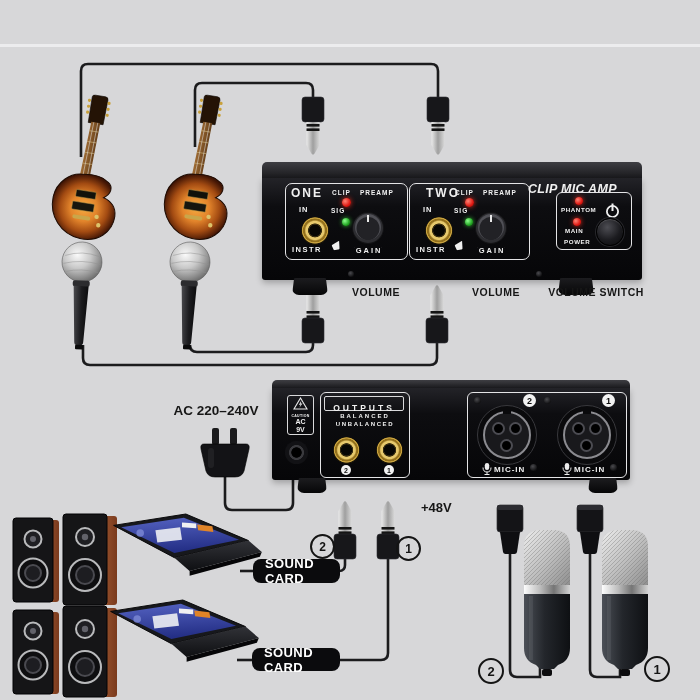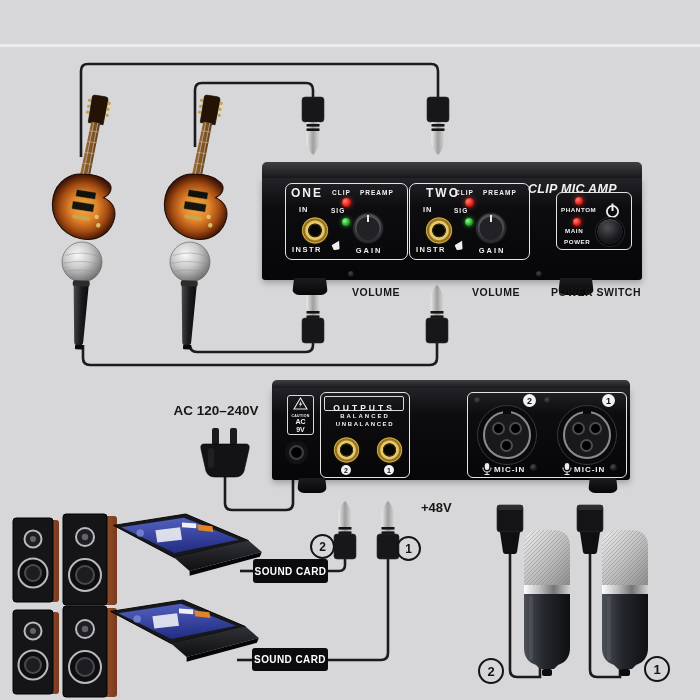--- a/index.html
+++ b/index.html
@@ -26,22 +26,22 @@
   
   .device{z-index:2;}
   .bevel{background:linear-gradient(#3e3e43,#17171a);border-radius:5px 5px 0 0;}
   .face{background:linear-gradient(180deg,#232328 0%,#0d0d10 28%,#060608 100%);border-radius:0 0 3px 3px;box-shadow:0 3px 6px rgba(0,0,0,.25);}
   .foot{background:linear-gradient(#1c1c1f,#060607);border-radius:4px 4px 7px 7px;clip-path:polygon(6% 0,94% 0,100% 100%,0 100%);}
   .chname{font-size:12px;letter-spacing:2px;}
   .tiny{font-size:6.5px;letter-spacing:1px;}
   .circnum{border:2px solid #141414;border-radius:50%;color:#141414;font-weight:bold;
            display:flex;align-items:center;justify-content:center;z-index:3;}
   .wcirc{background:#f2f2f2;color:#0c0c0c;border-radius:50%;font-weight:bold;display:flex;align-items:center;justify-content:center;}
-  .scard{background:#0b0b0d;color:#fff;font-weight:bold;font-size:10px;letter-spacing:.4px;
-         display:flex;align-items:center;justify-content:center;z-index:3;border-radius:3px;}
+  .scard{background:#0b0b0d;color:#fff;font-weight:bold;font-size:13px;letter-spacing:.4px;
+         display:flex;align-items:center;justify-content:center;z-index:3;border-radius:8px;padding-left:12px;}
   .anno{z-index:3;}
   svg#art{position:absolute;left:0;top:0;z-index:1;}
 </style>
 </head>
 <body>
 
 <div id="stage">
 
   <svg id="art" width="700" height="700" viewBox="0 0 700 700">
     <defs>
@@ -300,21 +300,21 @@
       </div>
       <div class="abs screw" style="left:86px;top:93px;width:6px;height:6px;"></div>
       <div class="abs screw" style="left:274px;top:93px;width:6px;height:6px;"></div>
     </div>
     <div class="abs foot" style="left:30px;top:116px;width:36px;height:17px;"></div>
     <div class="abs foot" style="left:296px;top:116px;width:36px;height:17px;"></div>
   </div>
 
   <div class="abs blabel anno" style="left:340px;top:286px;width:72px;font-size:10.5px;letter-spacing:.5px;text-align:center;">VOLUME</div>
   <div class="abs blabel anno" style="left:460px;top:286px;width:72px;font-size:10.5px;letter-spacing:.5px;text-align:center;">VOLUME</div>
-  <div class="abs blabel anno" style="left:542px;top:286px;width:108px;font-size:10.5px;letter-spacing:.5px;text-align:center;">POWER SWITCH</div>
+  <div class="abs blabel anno" style="left:542px;top:286px;width:108px;font-size:10.5px;letter-spacing:.5px;text-align:center;">VOLUME SWITCH</div>
 
   <div class="abs device" style="left:272px;top:380px;width:358px;height:114px;">
     <div class="abs bevel" style="left:0;top:0;width:358px;height:9px;"></div>
     <div class="abs face" style="left:0;top:8px;width:358px;height:92px;">
 
       <div class="abs" style="left:15px;top:7px;width:25px;height:38px;border:1px solid #d9d9db;border-radius:3px;text-align:center;">
         <svg width="15" height="13" viewBox="0 0 15 13" style="margin-top:1px;">
           <polygon points="7.5,1 14,12 1,12" fill="none" stroke="#e8e8e8" stroke-width="1.1"></polygon>
           <polygon points="8.2,3.8 5.8,8 7.6,7.6 6.4,10.8 9.6,6.3 7.8,6.7" fill="#e8e8e8"></polygon>
         </svg>
@@ -370,21 +370,21 @@
           <rect x="2.8" y="0" width="4.4" height="7" rx="2.2" fill="#ededed"></rect>
           <path d="M1 4.5 Q1 9 5 9 Q9 9 9 4.5 M5 9 V11 M2.5 11.5 H7.5" stroke="#ededed" stroke-width="1" fill="none"></path>
         </svg>
         <div class="abs wlabel" style="left:106px;top:72px;font-size:8px;letter-spacing:1px;">MIC-IN</div>
       </div>
     </div>
     <div class="abs foot" style="left:25px;top:98px;width:30px;height:15px;"></div>
     <div class="abs foot" style="left:316px;top:98px;width:30px;height:15px;"></div>
   </div>
 
-  <div class="abs blabel anno" style="left:164px;top:403px;width:104px;font-size:13.5px;text-align:center;">AC 120–240V</div>
+  <div class="abs blabel anno" style="left:164px;top:403px;width:104px;font-size:13.5px;text-align:center;">AC 220–240V</div>
   <div class="abs blabel anno" style="left:421px;top:500px;width:50px;font-size:13px;">+48V</div>
 
   <div class="abs scard" style="left:253px;top:559px;width:75px;height:24px;">SOUND CARD</div>
   <div class="abs scard" style="left:252px;top:648px;width:76px;height:23px;">SOUND CARD</div>
 
   <div class="abs circnum" style="left:310px;top:534px;width:21px;height:21px;font-size:12px;">2</div>
   <div class="abs circnum" style="left:396px;top:536px;width:21px;height:21px;font-size:12px;">1</div>
   <div class="abs circnum" style="left:478px;top:658px;width:22px;height:22px;font-size:13px;">2</div>
   <div class="abs circnum" style="left:644px;top:656px;width:22px;height:22px;font-size:13px;">1</div>
 

